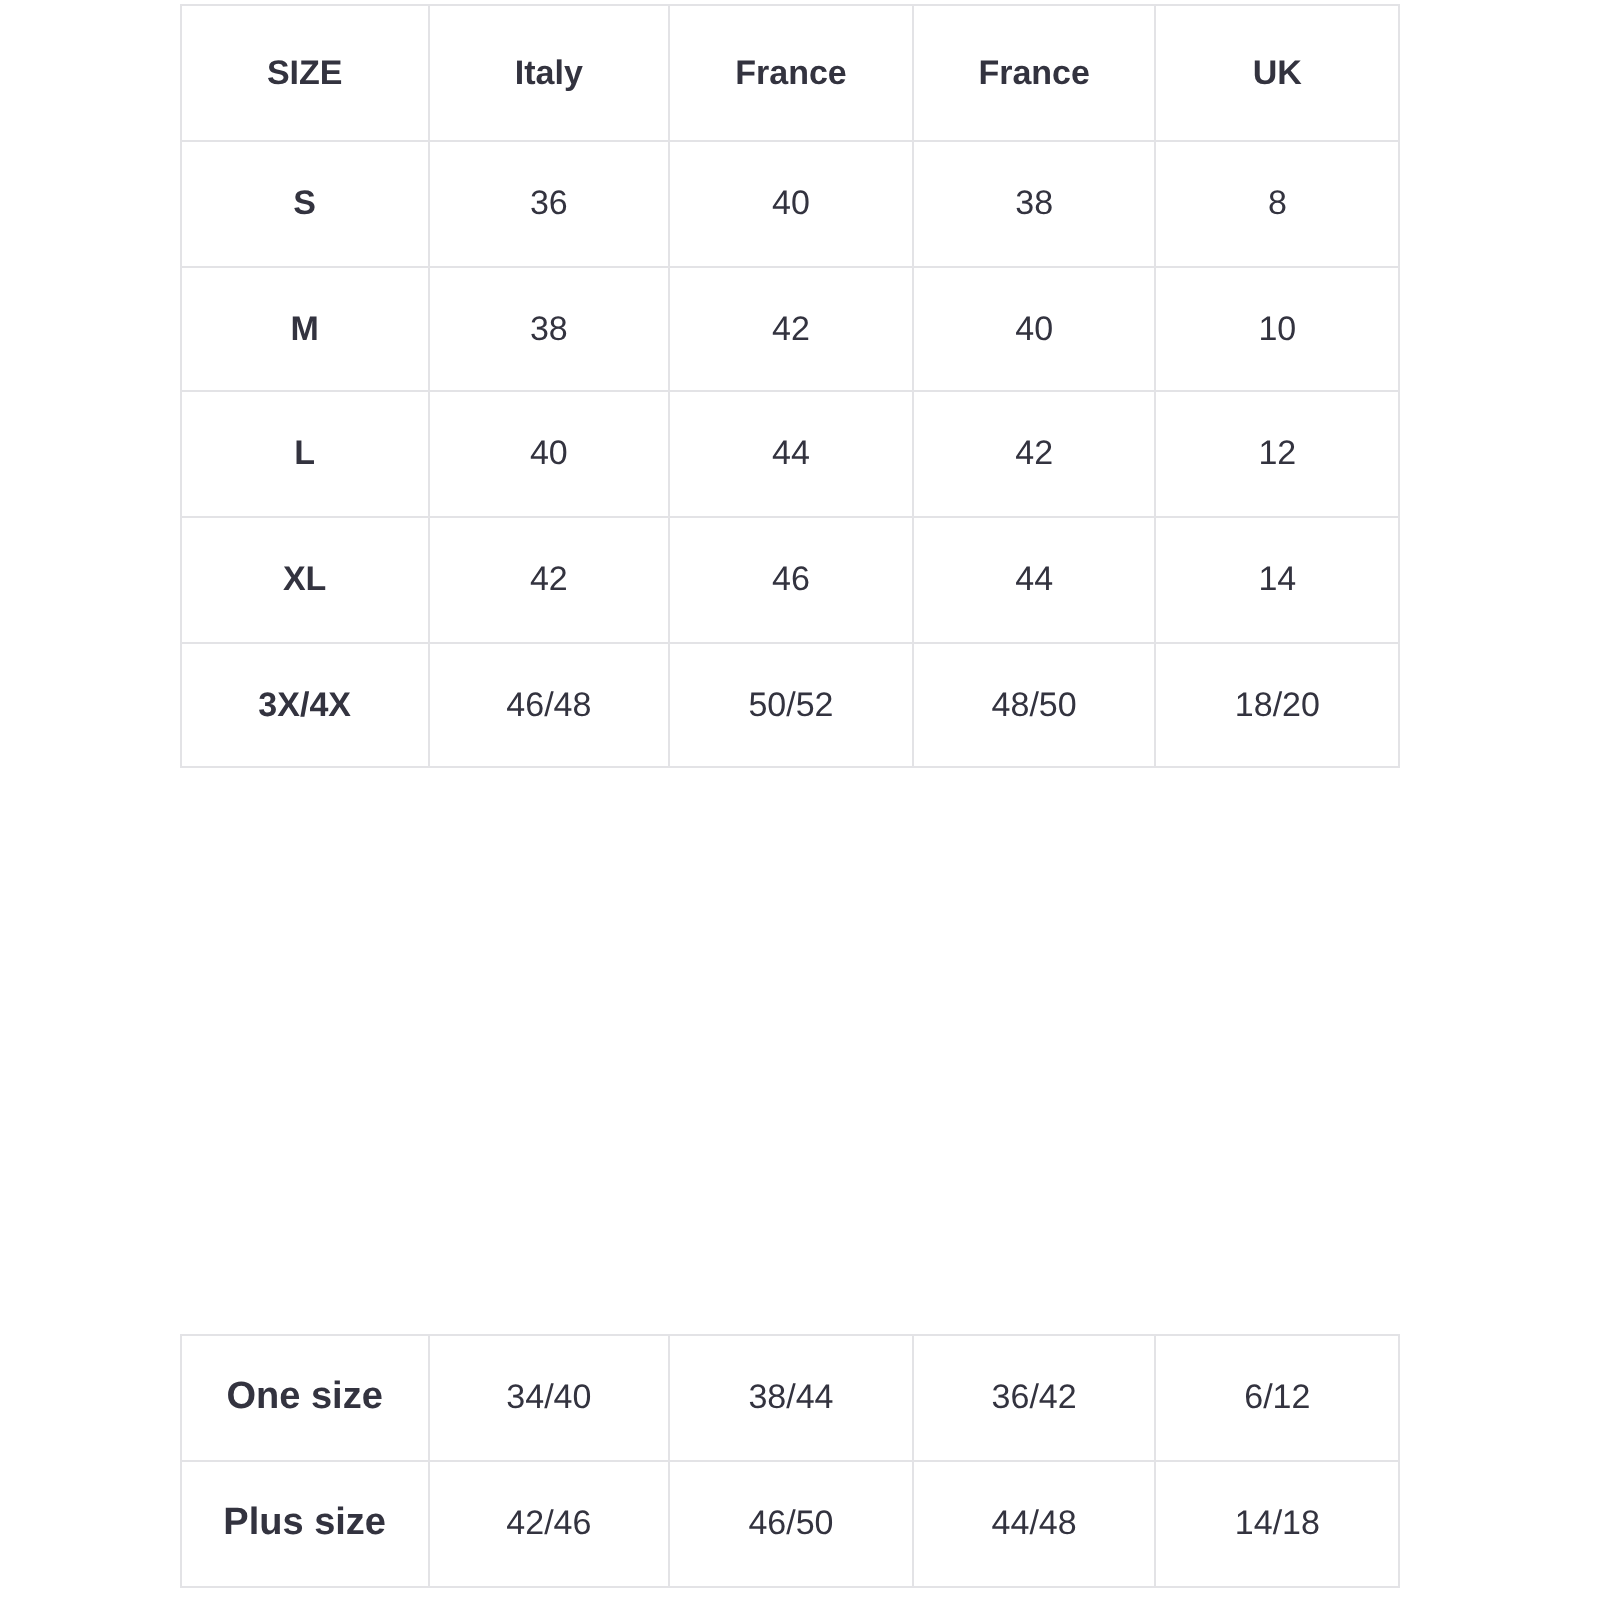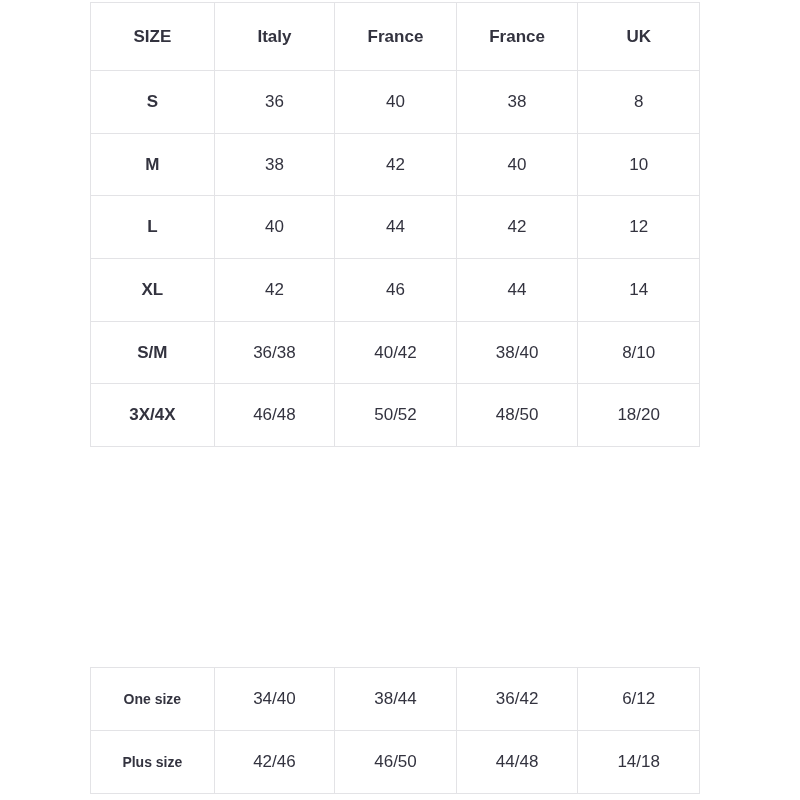--- a/index.html
+++ b/index.html
@@ -45,21 +45,21 @@
   col.c4 { width: 116px; }
 
   #main-table tr { height: 62.7px; }
   #main-table tr.header-row { height: 68px; }
   #main-table td.rowhead,
   #main-table th { font-weight: 700; }
 
   #extra-table tr { height: 63px; }
   #extra-table td.rowhead {
     font-weight: 700;
-    font-size: 14px;
+    font-size: 19px;
   }
   .tbl-wrap {
     position: absolute;
     left: 90px;
   }
   #wrap-main { top: 2px; }
   #wrap-extra { top: 667px; }
 </style>
 </head>
 <body>
@@ -107,27 +107,20 @@
           <td>12</td>
         </tr>
         <tr>
           <td class="rowhead">XL</td>
           <td>42</td>
           <td>46</td>
           <td>44</td>
           <td>14</td>
         </tr>
         <tr>
-          <td class="rowhead">S/M</td>
-          <td>36/38</td>
-          <td>40/42</td>
-          <td>38/40</td>
-          <td>8/10</td>
-        </tr>
-        <tr>
           <td class="rowhead">3X/4X</td>
           <td>46/48</td>
           <td>50/52</td>
           <td>48/50</td>
           <td>18/20</td>
         </tr>
       </tbody>
     </table>
   </div>
 

